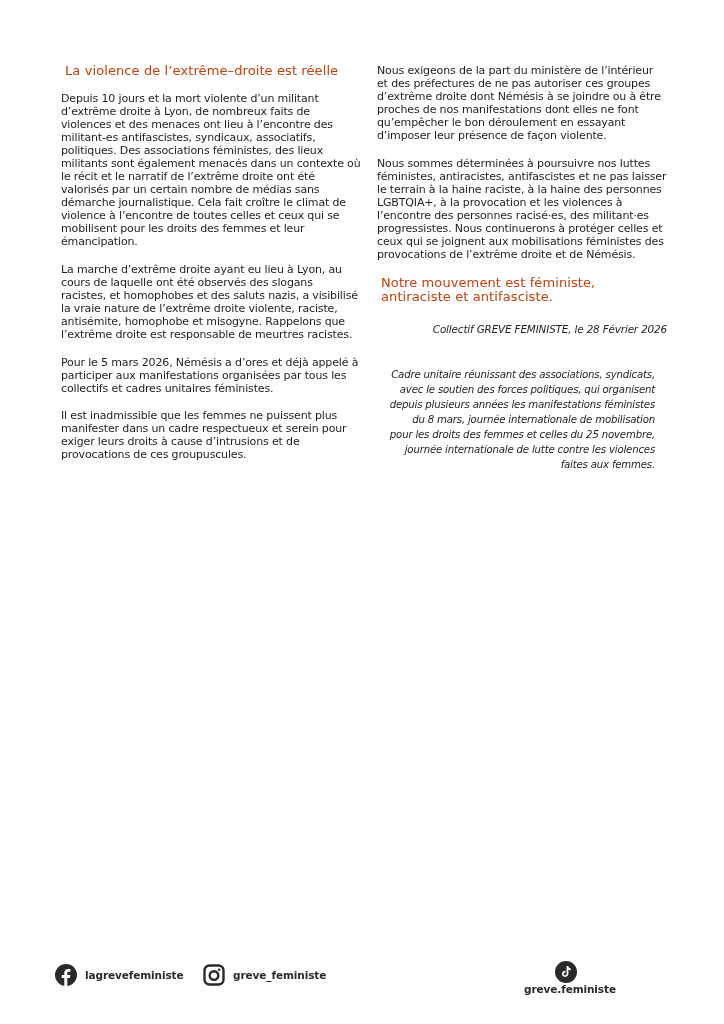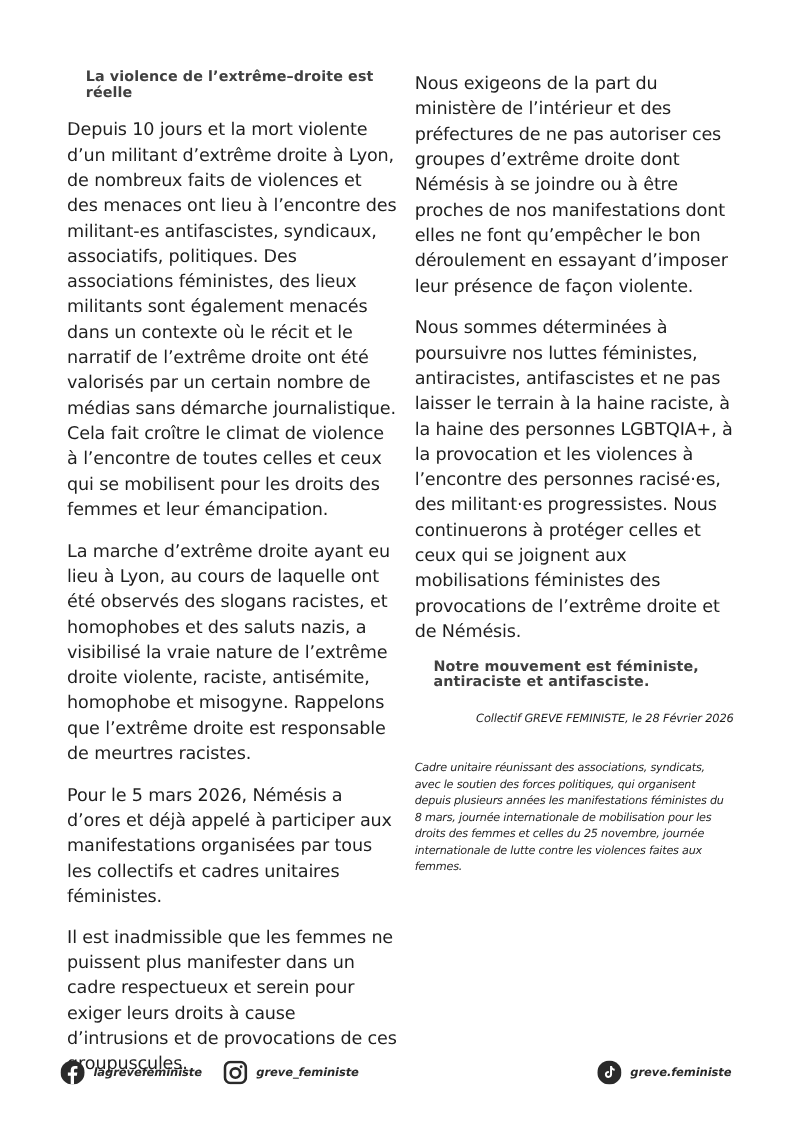--- a/index.html
+++ b/index.html
@@ -1,37 +1,37 @@
 <!DOCTYPE html>
 <html><head>
   <meta charset="utf-8">
   <style>
     html, body { margin: 0; padding: 0; background: #ffffff; }
     body { width: 724px; height: 1024px; position: relative; overflow: hidden;
            font-family: "DejaVu Sans", sans-serif; color: #1e1e1e; }
     .col { position: absolute; top: 64px; }
     .col-left { left: 61px; width: 300px; }
     .col-right { left: 377px; width: 290px; }
-    .heading { font-family: "DejaVu Sans", sans-serif; font-weight: bold; color: #404040;
-               font-size: 13px; line-height: 14px; margin: 0 0 14px 17px; letter-spacing: 0.1px; }
+    .heading { font-family: "DejaVu Sans", sans-serif; font-weight: normal; color: #c2410c;
+               font-size: 13px; line-height: 14px; margin: 0 0 14px 4px; letter-spacing: 0.1px; }
     .heading.right { margin-top: 2px; margin-bottom: 18px; }
-    p.body { font-size: 16px; line-height: 23px; margin: 0 0 14.8px 0; letter-spacing: -0.15px; }
+    p.body { font-size: 11px; line-height: 13px; margin: 0 0 14.8px 0; letter-spacing: -0.15px; }
     .col-right p.body { margin-bottom: 14.8px; }
     .signature { font-style: italic; font-size: 10.4px; line-height: 14.8px; text-align: right;
                  margin: 0 0 31px 0; letter-spacing: -0.15px; }
-    .about { font-style: italic; font-size: 10.2px; line-height: 15px; 
-             margin: 0; letter-spacing: -0.2px; }
+    .about { font-style: italic; font-size: 10.2px; line-height: 15px; text-align: right;
+             margin: 12px; letter-spacing: -0.2px; }
     .footer { position: absolute; top: 961px; left: 55px; width: 610px; height: 28px; }
     .social { position: absolute; top: 0; height: 28px; display: flex; align-items: center; }
     .social .icon { width: 22px; height: 22px; display: inline-block; margin-right: 8px; }
-    .social .handle { font-size: 10.5px; font-weight: bold; color: #2a2a2a; letter-spacing: -0.1px; font-style: italic; }
+    .social .handle { font-size: 10.5px; font-weight: bold; color: #2a2a2a; letter-spacing: -0.1px; }
     #s-fb { left: 0; }
     #s-ig { left: 148px; }
     #s-bs { left: 290px; }
-    #s-tt { left: 488px; }
+    #s-tt { left: 469px; flex-direction: column; }
   </style>
 </head>
 <body>
 
 <div class="col col-left">
   <h2 class="heading">La violence de l’extrême–droite est réelle</h2>
   <p class="body">Depuis 10 jours et la mort violente d’un militant d’extrême droite à Lyon, de nombreux faits de violences et des menaces ont lieu à l’encontre des militant-es antifascistes, syndicaux, associatifs, politiques. Des associations féministes, des lieux militants sont également menacés dans un contexte où le récit et le narratif de l’extrême droite ont été valorisés par un certain nombre de médias sans démarche journalistique. Cela fait croître le climat de violence à l’encontre de toutes celles et ceux qui se mobilisent pour les droits des femmes et leur émancipation.</p>
   <p class="body">La marche d’extrême droite ayant eu lieu à Lyon, au cours de laquelle ont été observés des slogans racistes, et homophobes et des saluts nazis,  a visibilisé la vraie nature de l’extrême droite violente, raciste, antisémite, homophobe et misogyne. Rappelons que l’extrême droite est responsable de meurtres racistes.</p>
   <p class="body">Pour le 5 mars 2026, Némésis a d’ores et déjà appelé à participer aux manifestations organisées par tous les collectifs et cadres unitaires féministes.</p>
   <p class="body">Il est inadmissible que les femmes ne puissent plus manifester dans un cadre respectueux et serein pour exiger leurs droits à cause d’intrusions et de provocations de ces groupuscules.</p>

